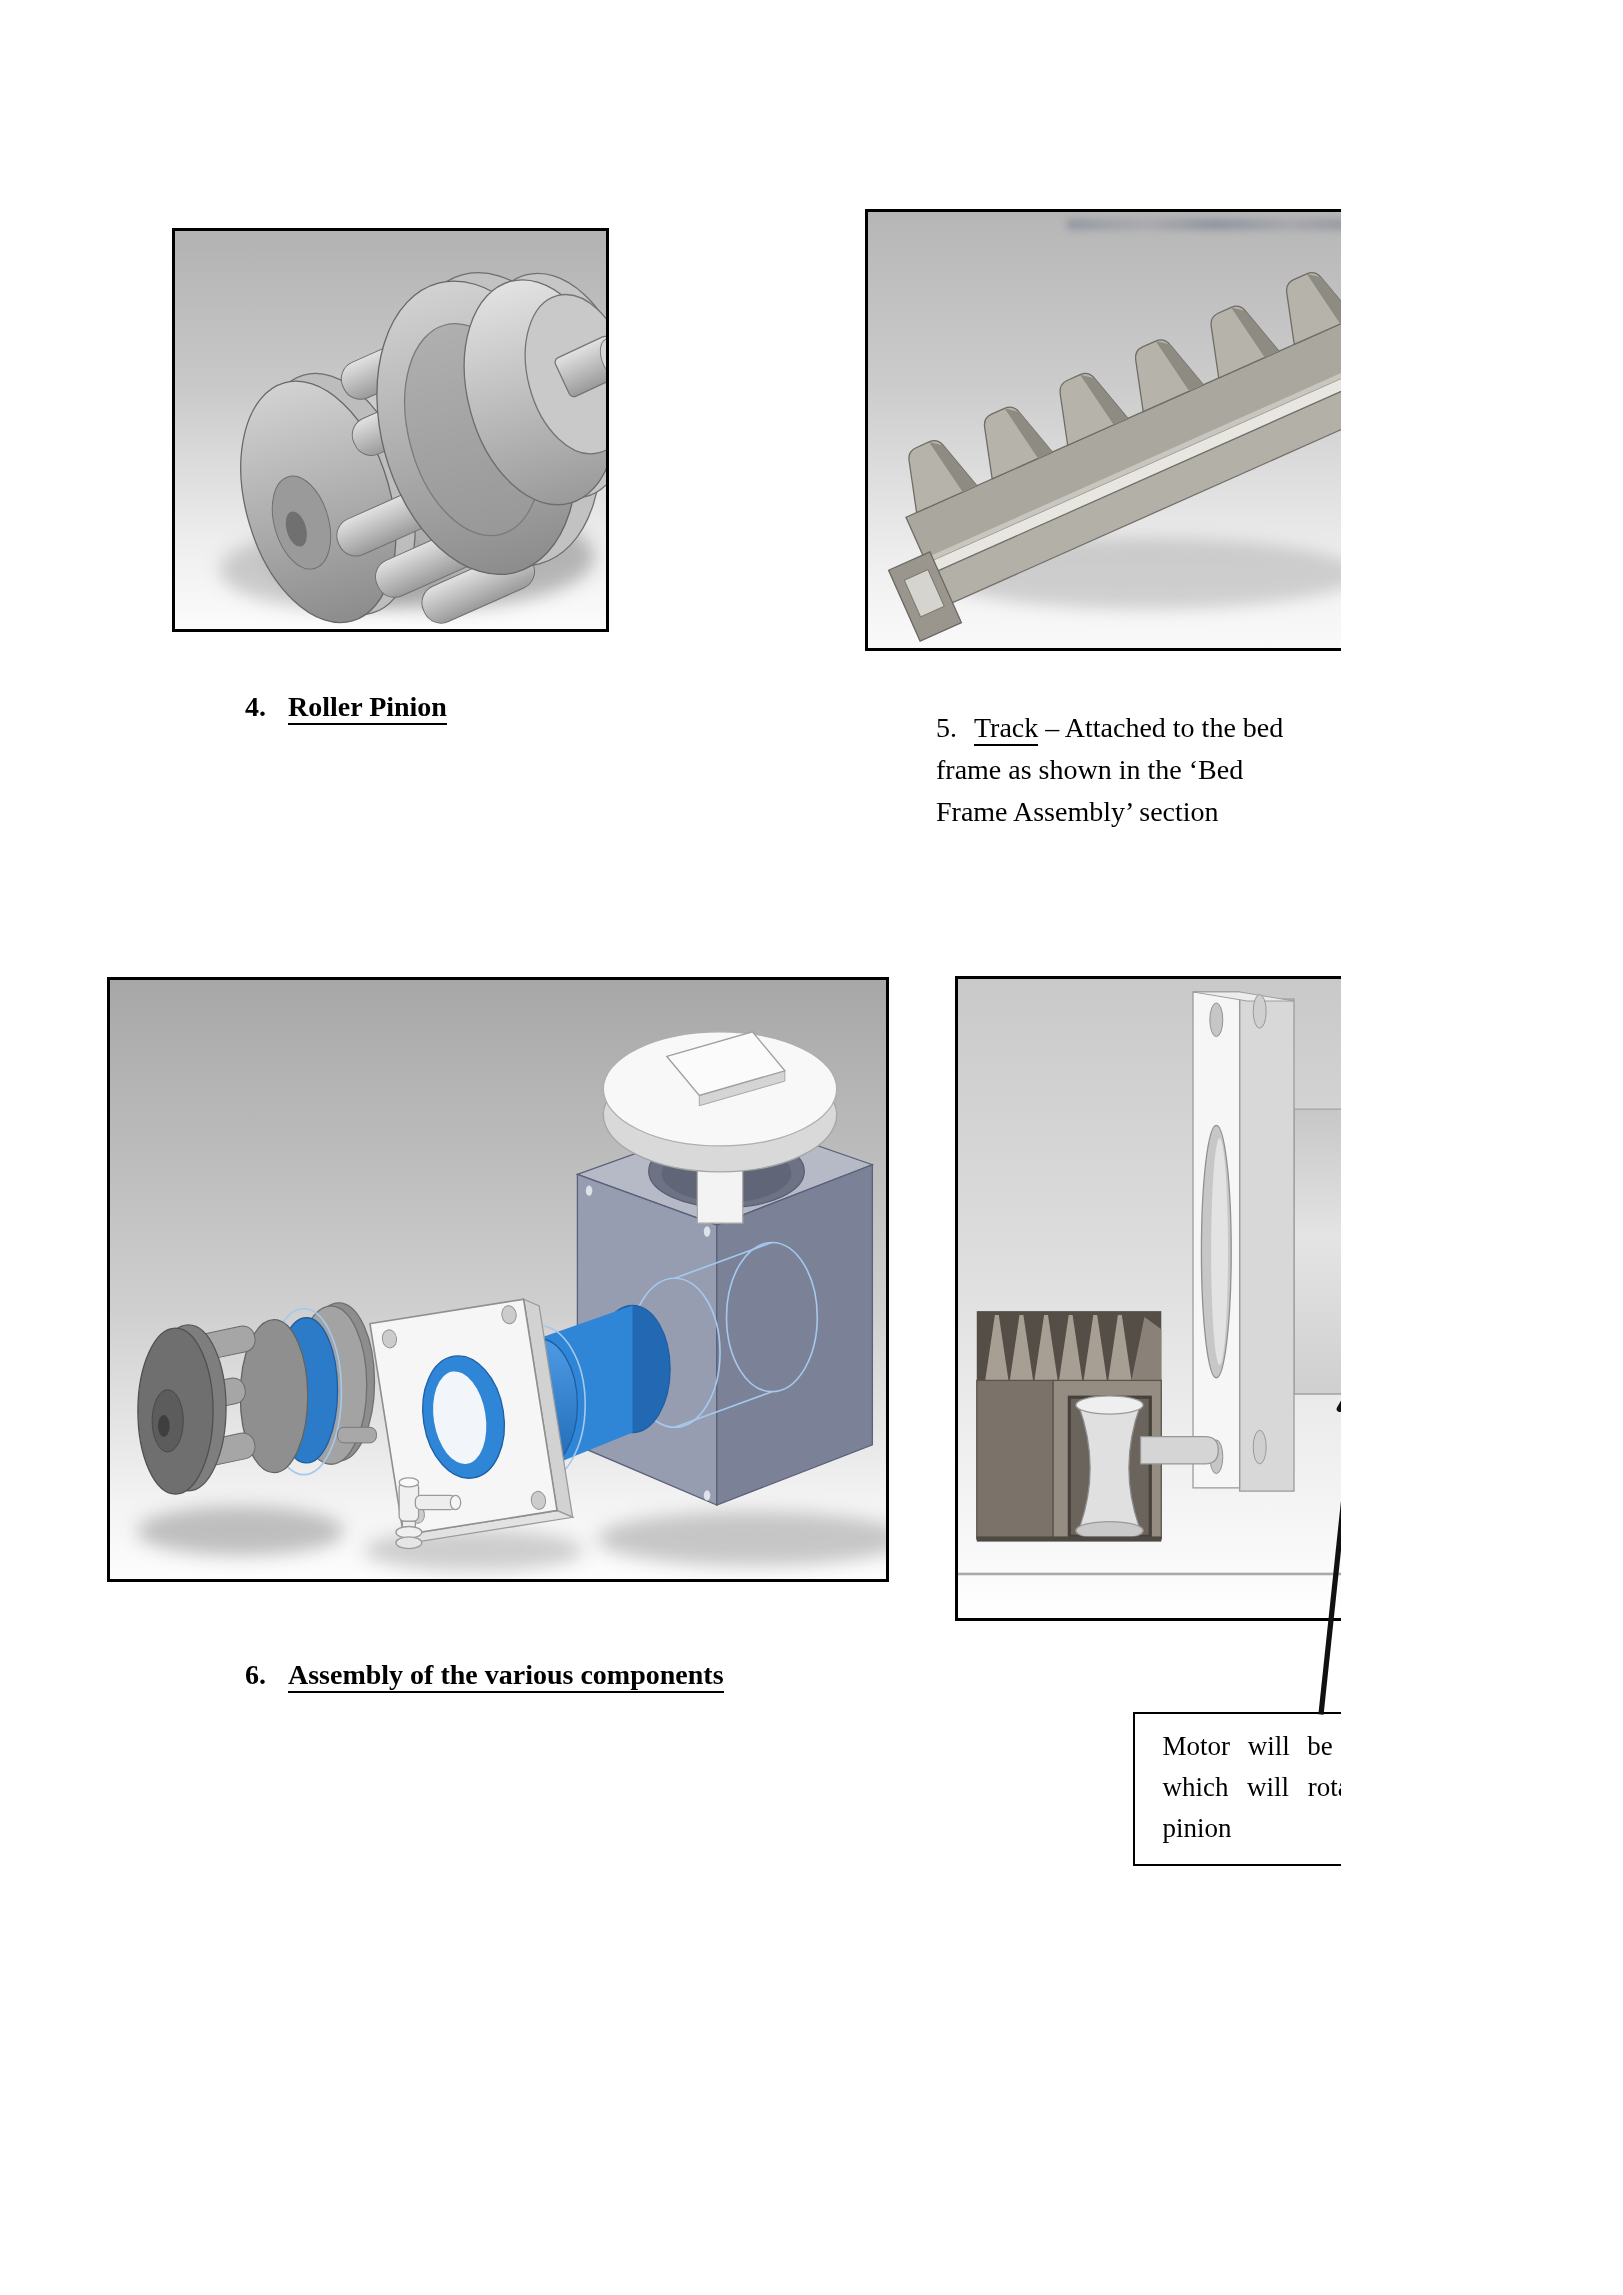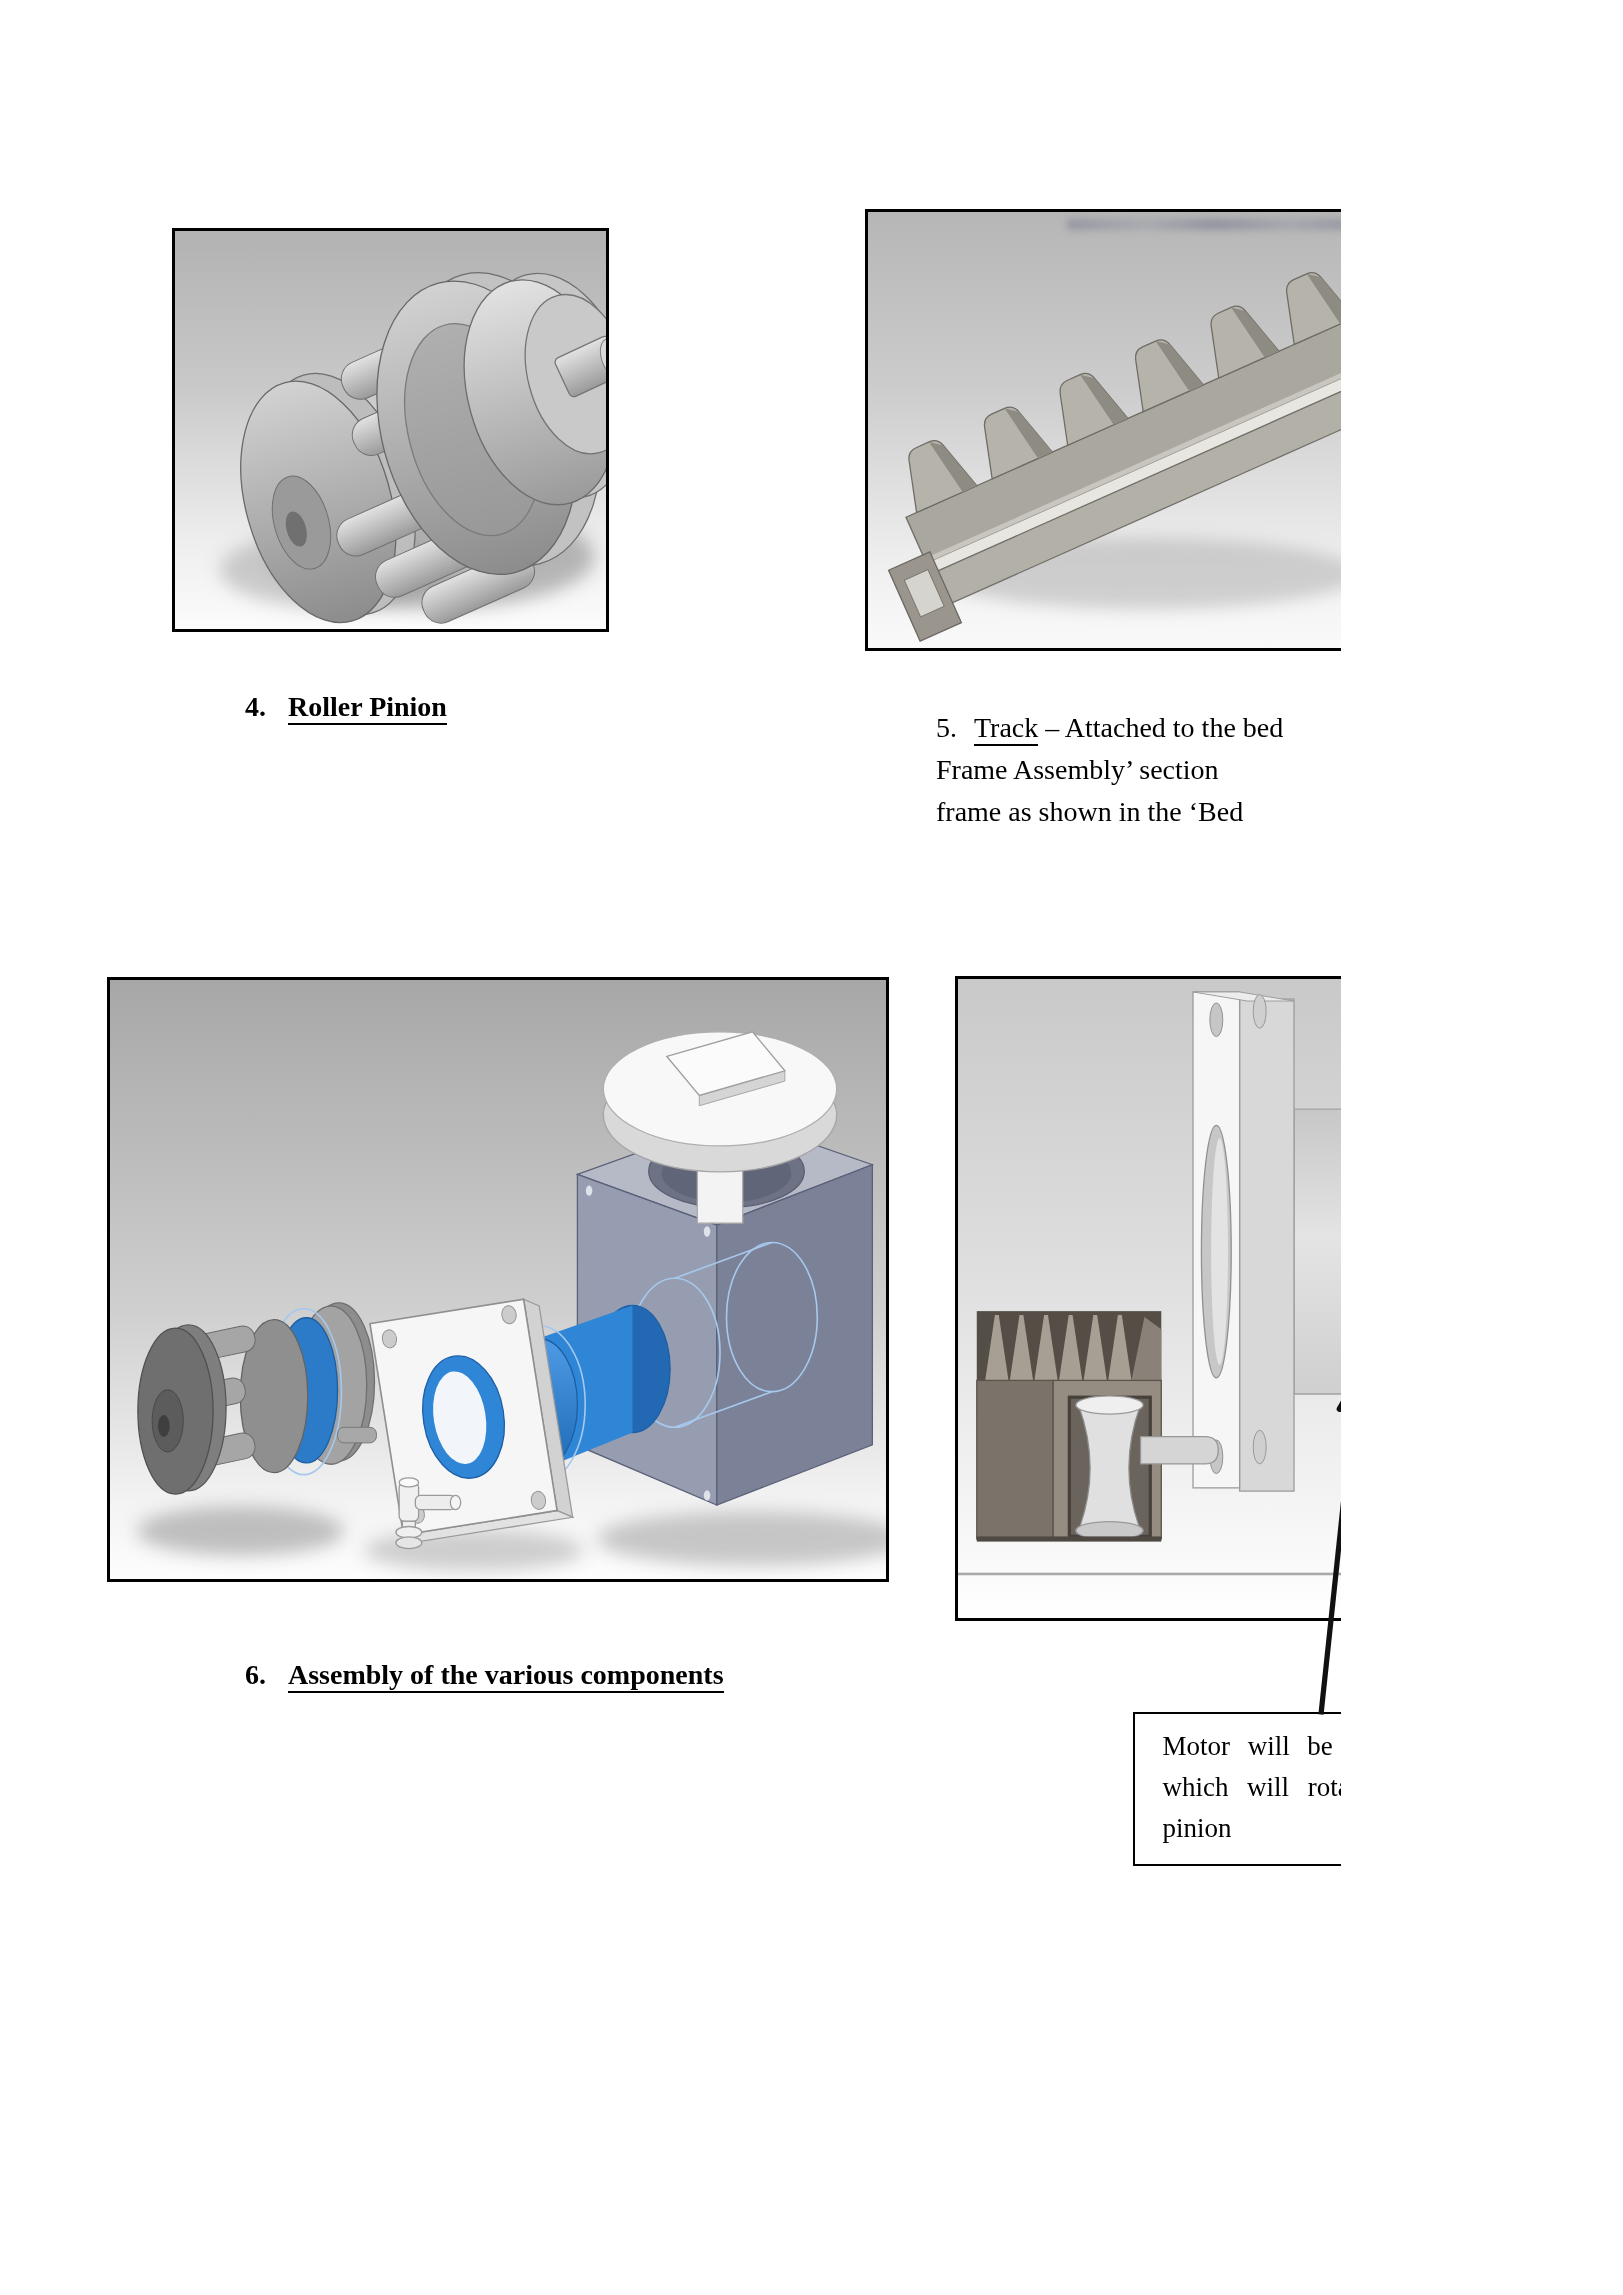--- a/index.html
+++ b/index.html
@@ -118,22 +118,22 @@
       </g>
     </svg>
   </div>
 
   <div class="cap" style="left:245px;top:691px;">
     <span class="num">4.</span><span class="u">Roller Pinion</span>
   </div>
 
   <div class="cap5" style="left:936px;top:707px;">
     <div class="line"><span class="num">5.</span><span class="u">Track</span><span> – Attached to the bed</span></div>
+    <div class="line">frame as shown in the ‘Bed</div>
     <div class="line">Frame Assembly’ section</div>
-    <div class="line">frame as shown in the ‘Bed</div>
   </div>
 
   <div class="fig-frame bg3" style="left:107px;top:977px;width:782px;height:605px;">
     <svg viewBox="0 0 1195 924">
       <defs>
         <filter id="f3blur" x="-50%" y="-50%" width="200%" height="200%">
             <feGaussianBlur stdDeviation="14"></feGaussianBlur>
           </filter>
         <linearGradient id="f3blue" x1="0" y1="0" x2="0" y2="1">
           <stop offset="0" stop-color="#4f9ae4"></stop>

